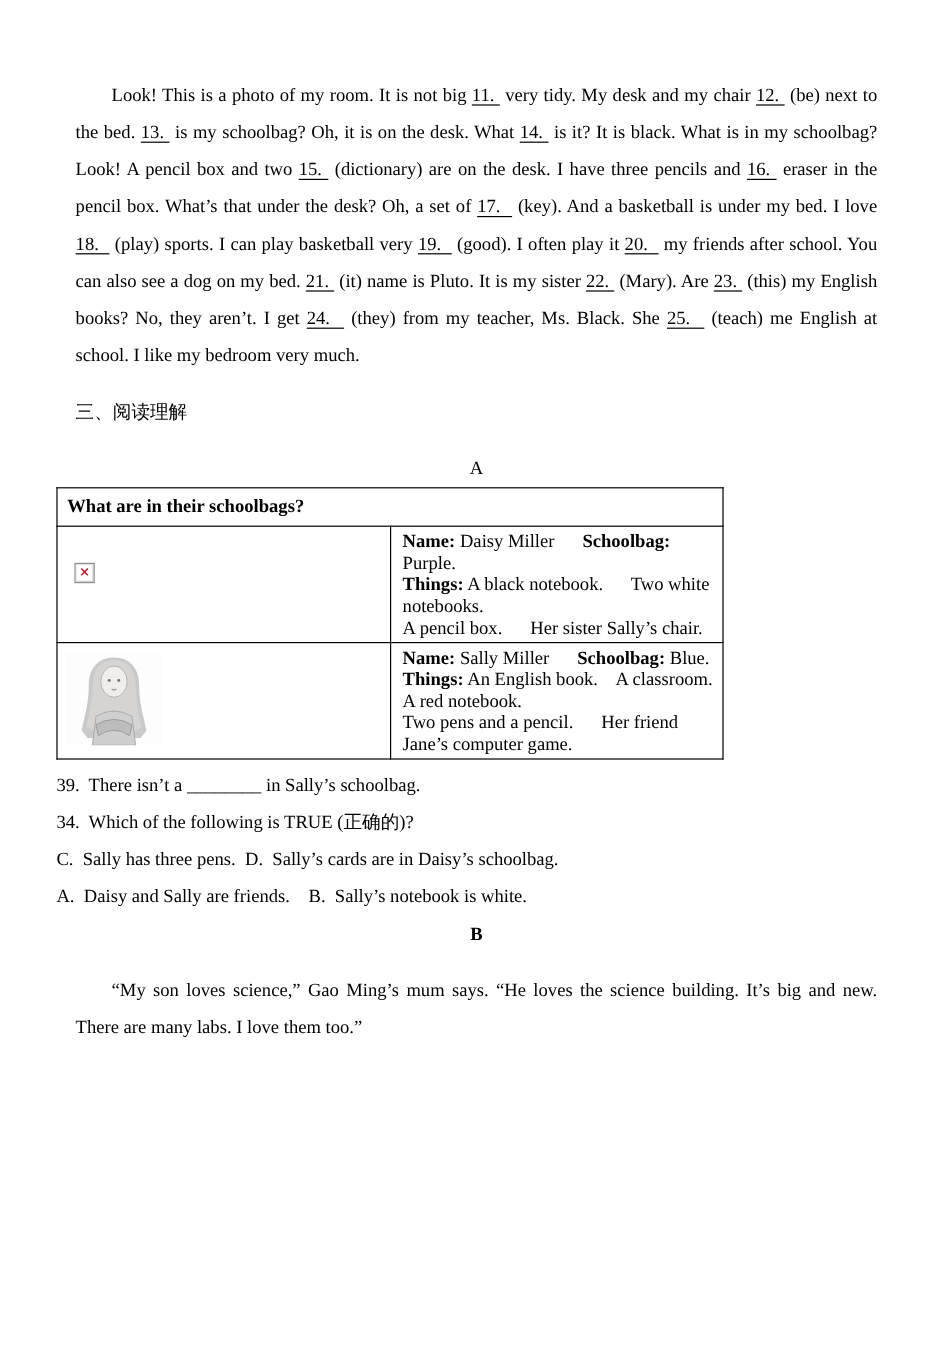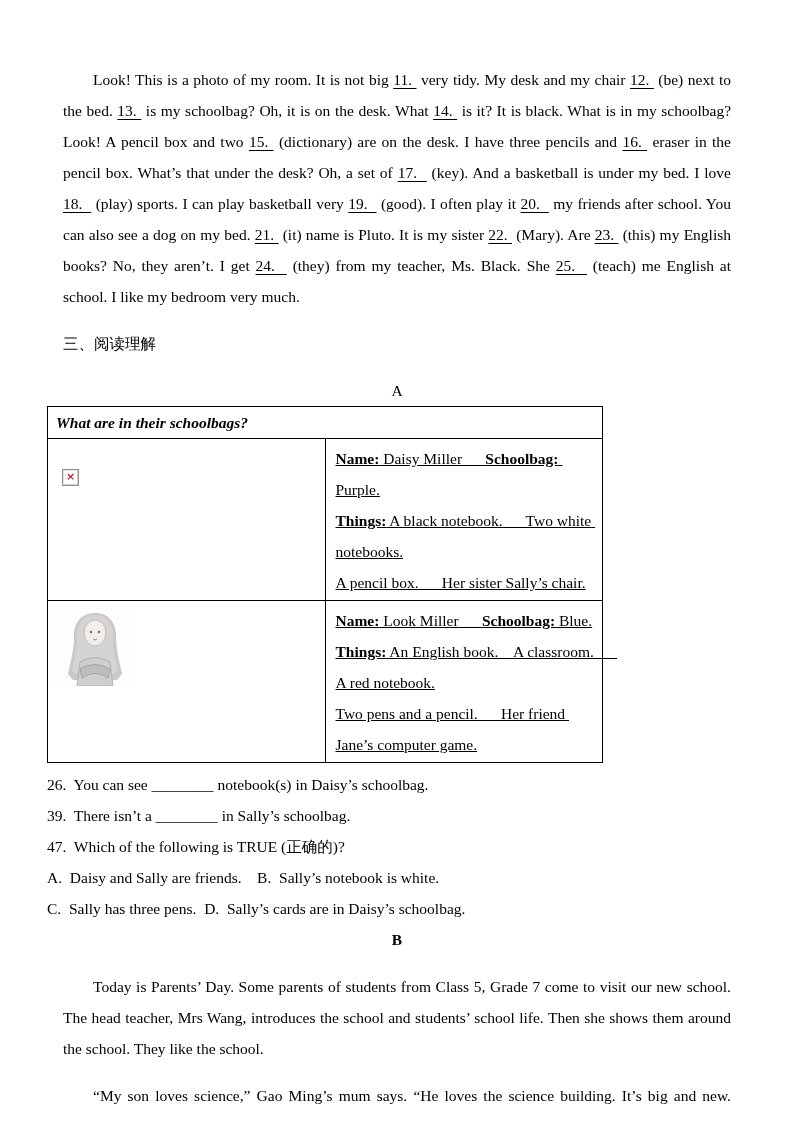--- a/index.html
+++ b/index.html
@@ -10,26 +10,26 @@
     font-family:"Liberation Serif","DejaVu Serif",serif;
     font-size:15.5px;line-height:31px;color:#000;
   }
   p{margin:16px;}
   .just{text-align:justify;text-indent:30px;}
   .center{text-align:center;}
   .bold{font-weight:bold;}
   u{text-decoration:underline;text-underline-offset:3px;}
   table.sb{border-collapse:collapse;width:556px;table-layout:fixed;}
   .sb th,.sb td{border:1.5px solid #000;}
-  .sb th{font-weight:bold;text-align:left;padding:0 8px;height:31px;font-size:15.5px;font-style:italic;}
+  .sb th{font-weight:bold;text-align:left;padding:0 8px;height:31px;font-size:15.5px;}
   .sb td.txt{padding:4px 8px 2px 10px;vertical-align:top;}
   .sb td.imgcell{width:97px;vertical-align:top;padding:0;}
   tr.row1{height:95px;}
   tr.row2{height:94px;}
-  .cellline{white-space:pre-wrap;line-height:31px;text-decoration:underline;}
+  .cellline{white-space:pre-wrap;line-height:18px;}
   .qline{white-space:pre-wrap;line-height:31px;}
   .questions{margin-top:6px;}
   .broken{
     display:inline-block;width:15px;height:15px;margin:30px 0 0 14px;
     border:1px solid #8f8f8f;background:#fff;
     box-shadow:inset 1px 1px 0 #e3e3e3, inset -1px -1px 0 #cfcfcf;
   }
   .bx{
     display:block;text-align:center;color:#bf2030;
     font:bold 11px/14px "DejaVu Sans","Liberation Sans",sans-serif;
@@ -69,34 +69,32 @@
     <ellipse cx="40" cy="25" rx="11" ry="13" fill="#efeceа" opacity="0"></ellipse>
     <ellipse cx="40" cy="25" rx="11" ry="13" fill="#f0edea" stroke="#b2b2b2" stroke-width="0.8"></ellipse>
     <circle cx="36" cy="24" r="1.2" fill="#6e6e6e"></circle>
     <circle cx="44" cy="24" r="1.2" fill="#6e6e6e"></circle>
     <path d="M38 31 Q40 33 42 31" stroke="#8f8f8f" stroke-width="1" fill="none"></path>
     <path d="M25 54 Q40 45 55 54 L58 78 L22 78 Z" fill="#cfcfcf" stroke="#a8a8a8" stroke-width="0.8"></path>
     <path d="M25 61 Q40 52 55 61 L53 70 Q40 61 27 70 Z" fill="#bdbdbd" stroke="#9a9a9a" stroke-width="0.8"></path>
   </svg>
         </td>
         <td class="txt">
-          <div class="cellline"><b>Name:</b><span> Look Miller      </span><b>Schoolbag:</b><span> Blue.</span></div>
+          <div class="cellline"><b>Name:</b><span> Sally Miller      </span><b>Schoolbag:</b><span> Blue.</span></div>
           <div class="cellline"><b>Things:</b><span> An English book.    A classroom.      A red notebook.</span></div>
           <div class="cellline"><span>Two pens and a pencil.      Her friend Jane’s computer game.</span></div>
         </td>
       </tr>
     </tbody>
 </table>
 
 <div class="questions">
-    <div class="qline">26.  You can see ________ notebook(s) in Daisy’s schoolbag.</div>
     <div class="qline">39.  There isn’t a ________ in Sally’s schoolbag.</div>
-    <div class="qline">47.  Which of the following is TRUE (正确的)?</div>
+    <div class="qline">34.  Which of the following is TRUE (正确的)?</div>
+    <div class="qline">C.  Sally has three pens.  D.  Sally’s cards are in Daisy’s schoolbag.</div>
     <div class="qline">A.  Daisy and Sally are friends.    B.  Sally’s notebook is white.</div>
-    <div class="qline">C.  Sally has three pens.  D.  Sally’s cards are in Daisy’s schoolbag.</div>
   </div>
 
 <div class="center bold">B</div>
 
 <div>
-    <p class="just">Today is Parents’ Day. Some parents of students from Class 5, Grade 7 come to visit our new school. The head teacher, Mrs Wang, introduces the school and students’ school life. Then she shows them around the school. They like the school.</p>
     <p class="just">“My son loves science,” Gao Ming’s mum says. “He loves the science building. It’s big and new. There are many labs. I love them too.”</p>
   </div>
 
 </body></html>

